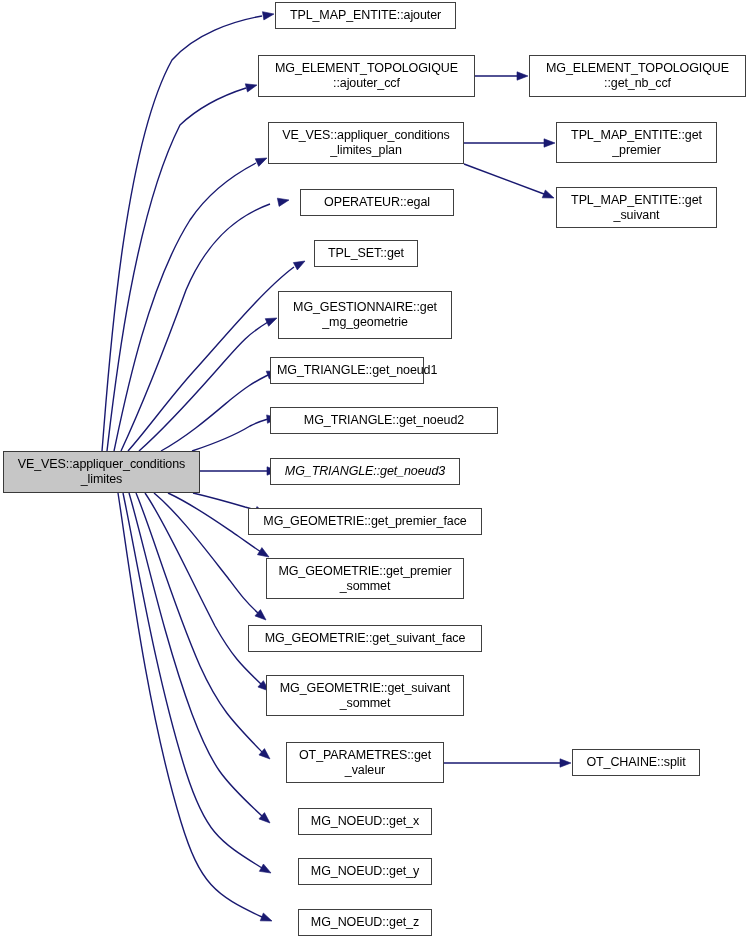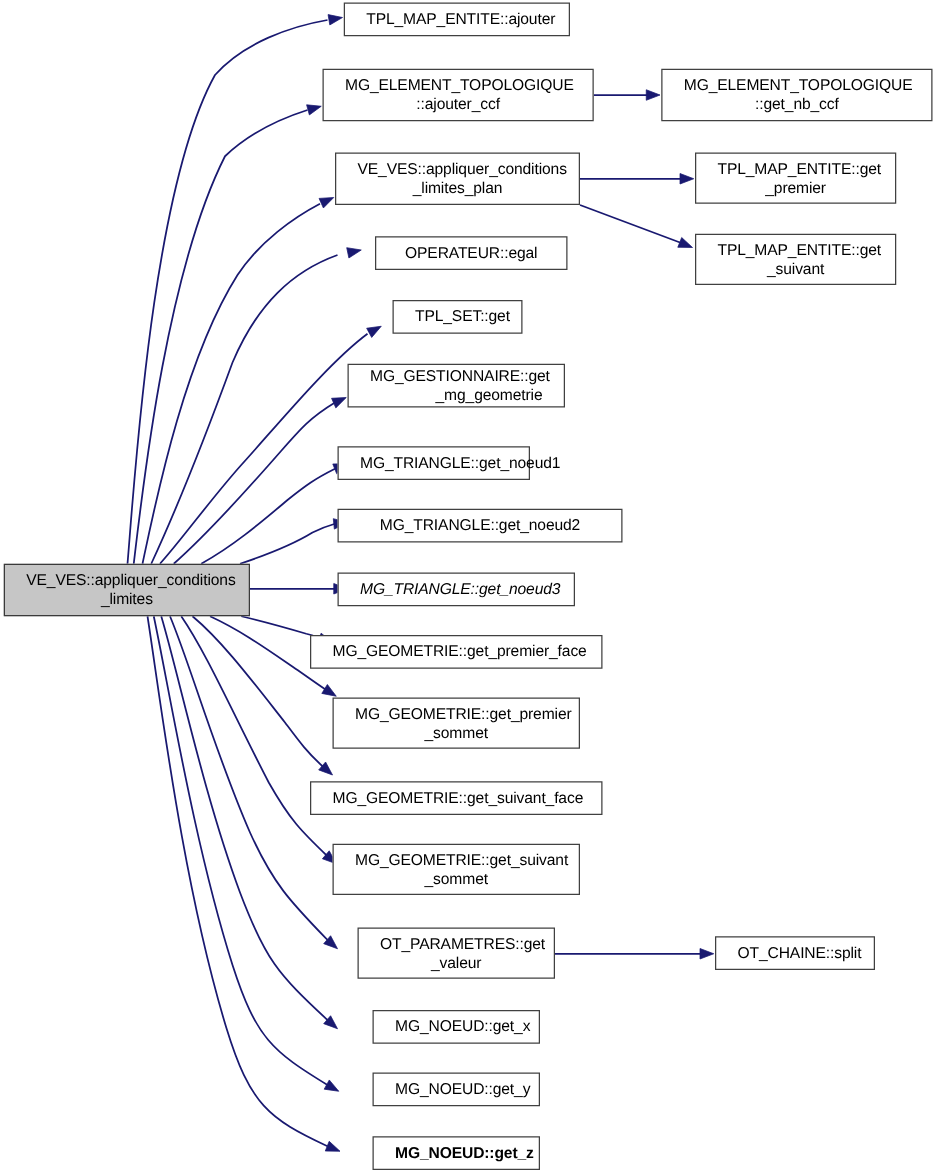--- a/index.html
+++ b/index.html
@@ -40,21 +40,21 @@
     background: #ffffff;
     display: flex;
     align-items: center;
     justify-content: center;
     text-align: center;
     line-height: 1.18;
     font-size: 12.5px;
     color: #000000;
     letter-spacing: -0.1px;
     white-space: pre-line;
-    padding: 0 17px;
+    padding: 0 6px;
   }
   .node-box.root-node {
     background: #c6c6c6;
     border-color: #3a3a3a;
   }
   .node-label {
     display: block;
     width: 100%;
   }
 </style>
@@ -117,31 +117,31 @@
       <div class="node-box" style="left: 529px; top: 55px; width: 217px; height: 42px;"><span class="node-label">MG_ELEMENT_TOPOLOGIQUE
 ::get_nb_ccf</span></div>
       <div class="node-box" style="left: 268px; top: 122px; width: 196px; height: 42px;"><span class="node-label">VE_VES::appliquer_conditions
 _limites_plan</span></div>
       <div class="node-box" style="left: 556px; top: 122px; width: 161px; height: 41px;"><span class="node-label">TPL_MAP_ENTITE::get
 _premier</span></div>
       <div class="node-box" style="left: 556px; top: 187px; width: 161px; height: 41px;"><span class="node-label">TPL_MAP_ENTITE::get
 _suivant</span></div>
       <div class="node-box" style="left: 300px; top: 189px; width: 154px; height: 27px;"><span class="node-label">OPERATEUR::egal</span></div>
       <div class="node-box" style="left: 314px; top: 240px; width: 104px; height: 27px;"><span class="node-label">TPL_SET::get</span></div>
-      <div class="node-box" style="left: 278px; top: 291px; width: 174px; height: 35px; text-align: right;"><span class="node-label">MG_GESTIONNAIRE::get
+      <div class="node-box" style="left: 278px; top: 291px; width: 174px; height: 48px;"><span class="node-label">MG_GESTIONNAIRE::get
 _mg_geometrie</span></div>
       <div class="node-box" style="left: 270px; top: 357px; width: 154px; height: 27px;"><span class="node-label">MG_TRIANGLE::get_noeud1</span></div>
       <div class="node-box" style="left: 270px; top: 407px; width: 228px; height: 27px;"><span class="node-label">MG_TRIANGLE::get_noeud2</span></div>
       <div class="node-box" style="left: 270px; top: 458px; width: 190px; height: 27px; font-style: italic;"><span class="node-label">MG_TRIANGLE::get_noeud3</span></div>
       <div class="node-box" style="left: 248px; top: 508px; width: 234px; height: 27px;"><span class="node-label">MG_GEOMETRIE::get_premier_face</span></div>
       <div class="node-box" style="left: 266px; top: 558px; width: 198px; height: 41px;"><span class="node-label">MG_GEOMETRIE::get_premier
 _sommet</span></div>
       <div class="node-box" style="left: 248px; top: 625px; width: 234px; height: 27px; align-items: center;"><span class="node-label">MG_GEOMETRIE::get_suivant_face</span></div>
       <div class="node-box" style="left: 266px; top: 675px; width: 198px; height: 41px; align-items: center;"><span class="node-label">MG_GEOMETRIE::get_suivant
 _sommet</span></div>
       <div class="node-box" style="left: 286px; top: 742px; width: 158px; height: 41px;"><span class="node-label">OT_PARAMETRES::get
 _valeur</span></div>
       <div class="node-box" style="left: 572px; top: 749px; width: 128px; height: 27px;"><span class="node-label">OT_CHAINE::split</span></div>
       <div class="node-box" style="left: 298px; top: 808px; width: 134px; height: 27px;"><span class="node-label">MG_NOEUD::get_x</span></div>
       <div class="node-box" style="left: 298px; top: 858px; width: 134px; height: 27px;"><span class="node-label">MG_NOEUD::get_y</span></div>
-      <div class="node-box" style="left: 298px; top: 909px; width: 134px; height: 27px; font-weight: bold;"><span class="node-label">MG_NOEUD::get_z</span></div>
+      <div class="node-box" style="left: 298px; top: 909px; width: 134px; height: 27px;"><span class="node-label">MG_NOEUD::get_z</span></div>
     </div>
 </div>
 
 </body></html>

